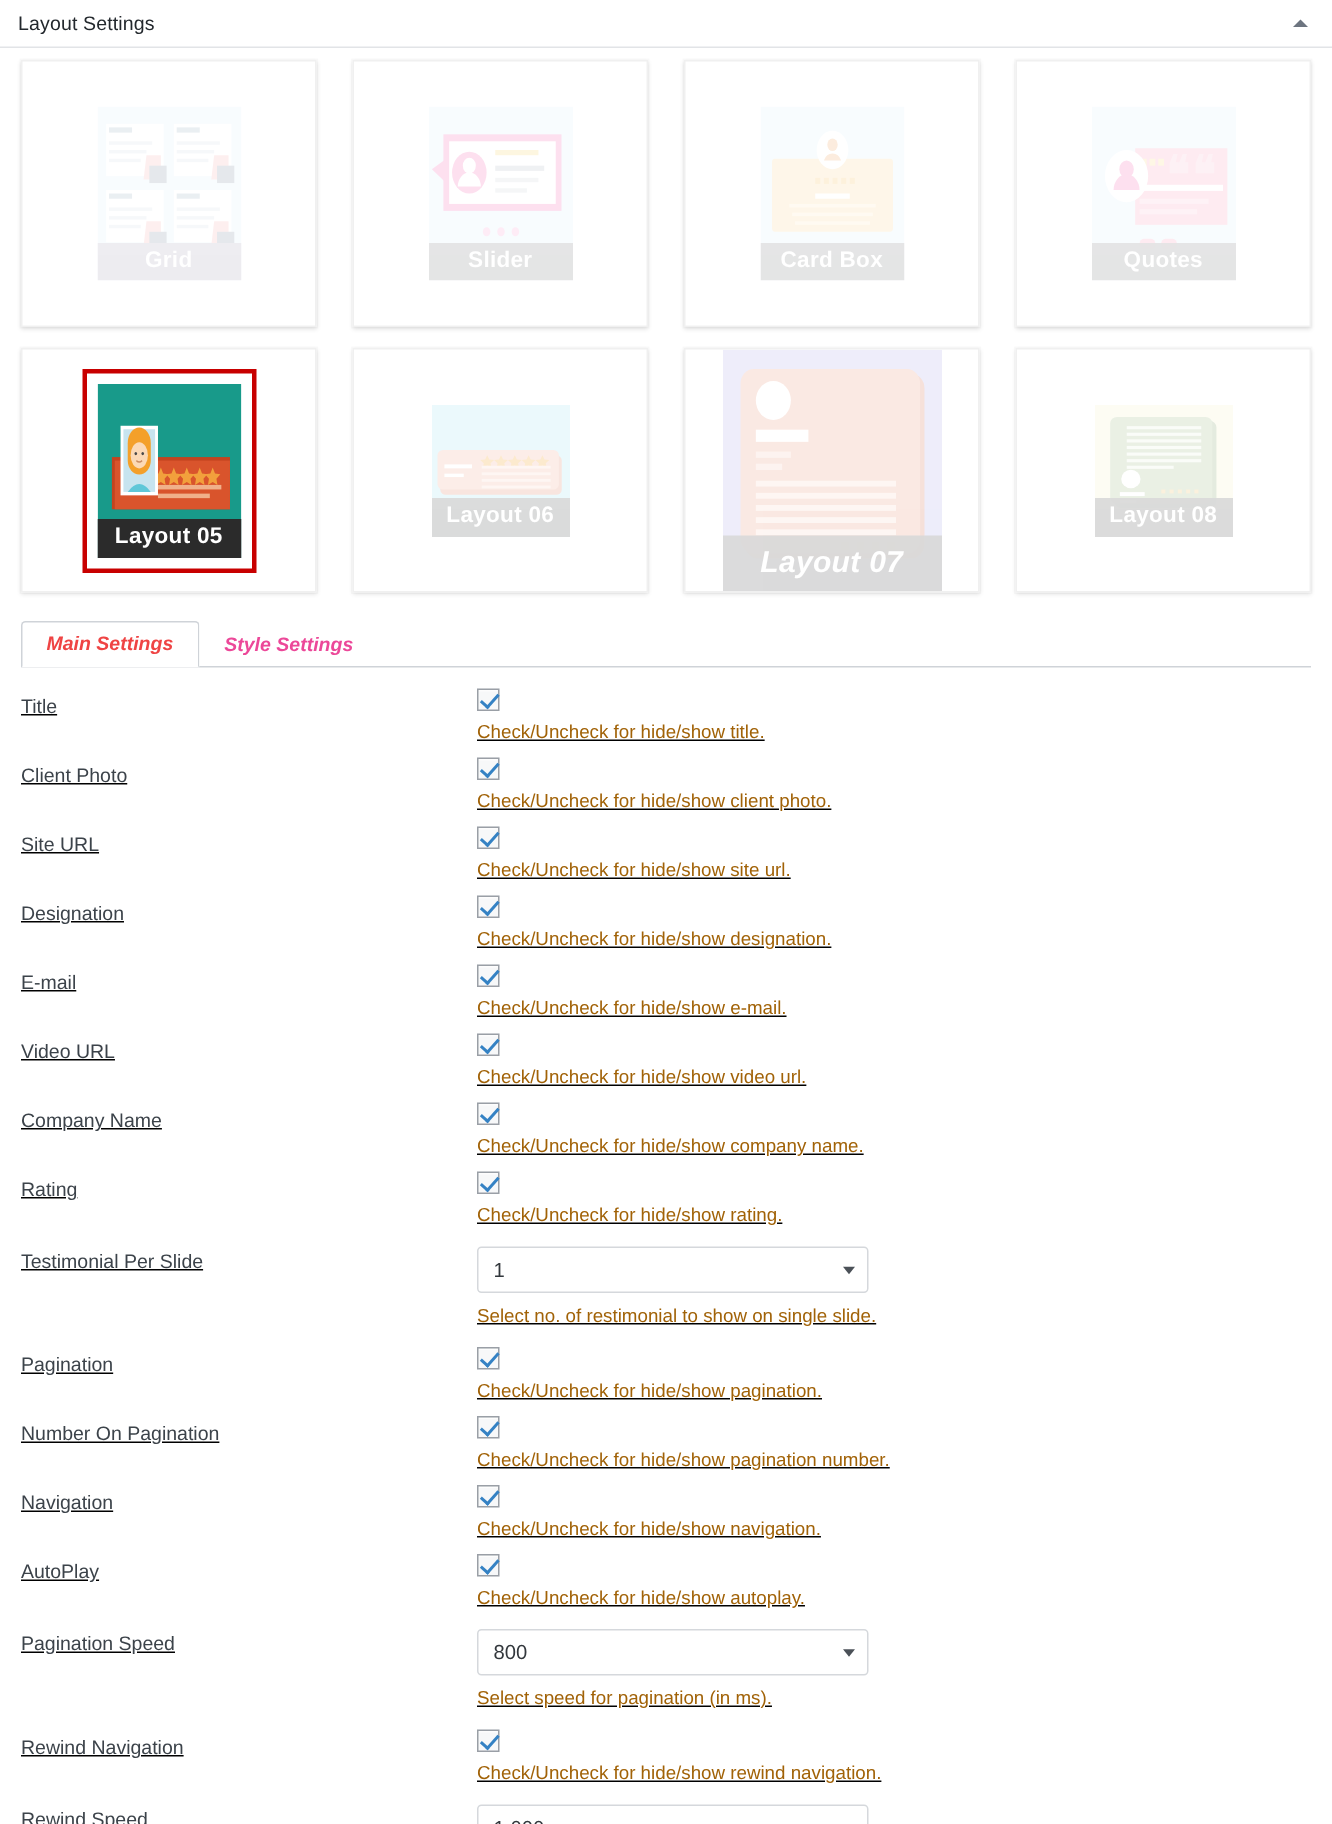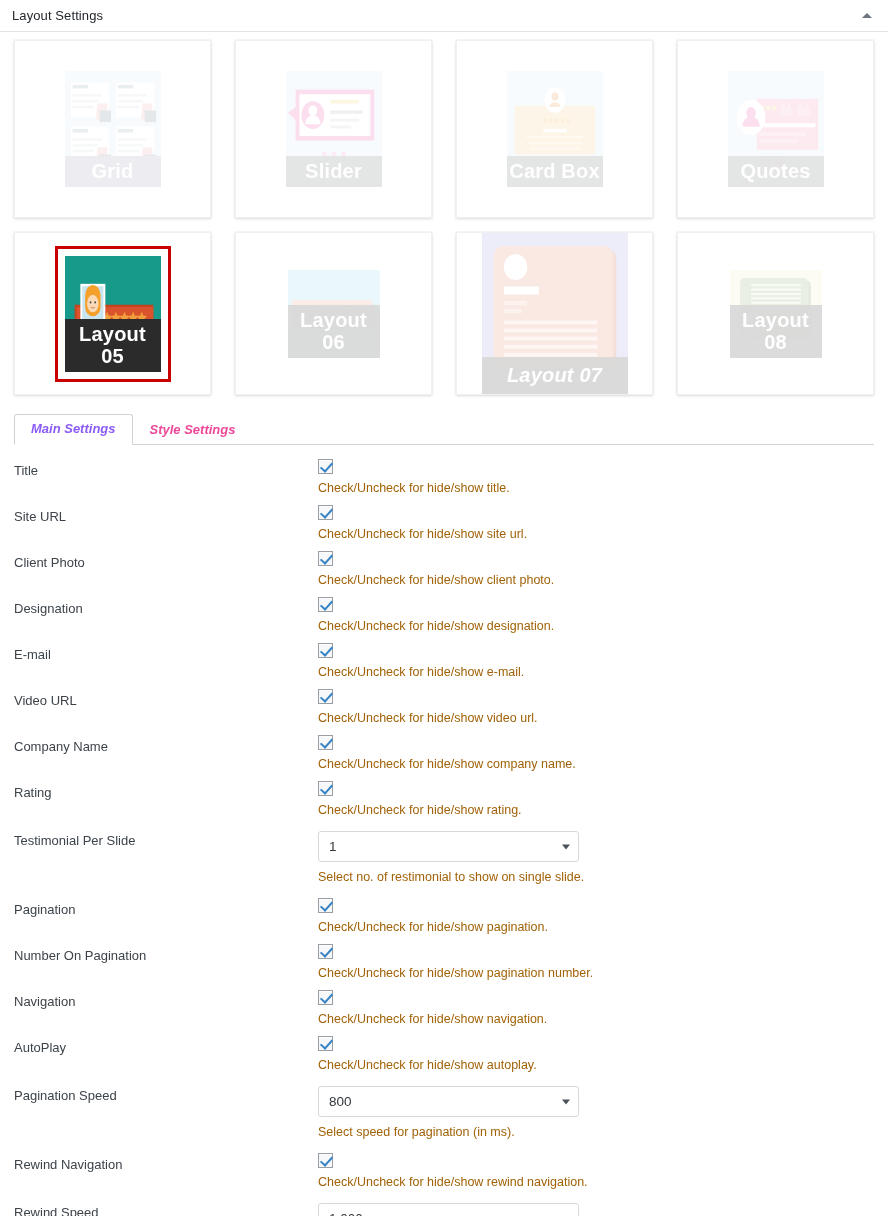--- a/index.html
+++ b/index.html
@@ -89,21 +89,21 @@
 
   .thumb-art {
     position: absolute;
     left: 0; right: 0; top: 0; bottom: 0;
   }
   .thumb-label {
     position: absolute;
     left: 0; right: 0; bottom: 0;
     background: rgba(130,130,130,.92);
     color: #ffffff;
-    font-size: 20px;
+    font-size: 15px;
     font-weight: 700;
     text-align: center;
     padding: 4px 2px 5px 2px;
     letter-spacing: .2px;
     line-height: 1.1;
   }
   .thumb-label.dark { background: #2b2b2b; }
   .thumb-label.lav  { background: #b0abc0; }
   .thumb-label.big  { font-size: 20px; padding: 7px 2px 9px 2px; }
 
@@ -121,36 +121,37 @@
     font-style: italic;
     padding: 6px 16px 7px 16px;
     cursor: pointer;
     border: 1px solid transparent;
     border-bottom: none;
     position: relative;
     top: 1px;
     line-height: 16px;
   }
   .tab.active {
-    color: #8b5cf6;
+    color: #ef4444;
     background: #ffffff;
     border-color: #cfd3d8;
     border-bottom: 1px solid #ffffff;
     border-radius: 3px 3px 0 0;
   }
   .tab.inactive { color: #ec4899; }
 
   
   .form {
     padding: 14px 0 18px 0;
   }
   .row {
     display: flex;
     align-items: flex-start;
     padding: 0 14px;
+    text-decoration: underline;
   }
   .row-label {
     width: 290px;
     flex: 0 0 290px;
     font-size: 13px;
     color: #3c434a;
     padding-top: 3px;
     line-height: 18px;
   }
   .row-field {
@@ -465,26 +466,26 @@
     <div class="tab active">Main Settings</div>
     <div class="tab inactive">Style Settings</div>
   </div>
 
 <div class="form" id="settings-form">
     <div class="row">
       <div class="row-label">Title</div>
       <div class="row-field"><span class="cb"></span><div class="help">Check/Uncheck for hide/show title.</div></div>
     </div>
     <div class="row">
+      <div class="row-label">Client Photo</div>
+      <div class="row-field"><span class="cb"></span><div class="help">Check/Uncheck for hide/show client photo.</div></div>
+    </div>
+    <div class="row">
       <div class="row-label">Site URL</div>
       <div class="row-field"><span class="cb"></span><div class="help">Check/Uncheck for hide/show site url.</div></div>
-    </div>
-    <div class="row">
-      <div class="row-label">Client Photo</div>
-      <div class="row-field"><span class="cb"></span><div class="help">Check/Uncheck for hide/show client photo.</div></div>
     </div>
     <div class="row">
       <div class="row-label">Designation</div>
       <div class="row-field"><span class="cb"></span><div class="help">Check/Uncheck for hide/show designation.</div></div>
     </div>
     <div class="row">
       <div class="row-label">E-mail</div>
       <div class="row-field"><span class="cb"></span><div class="help">Check/Uncheck for hide/show e-mail.</div></div>
     </div>
     <div class="row">

